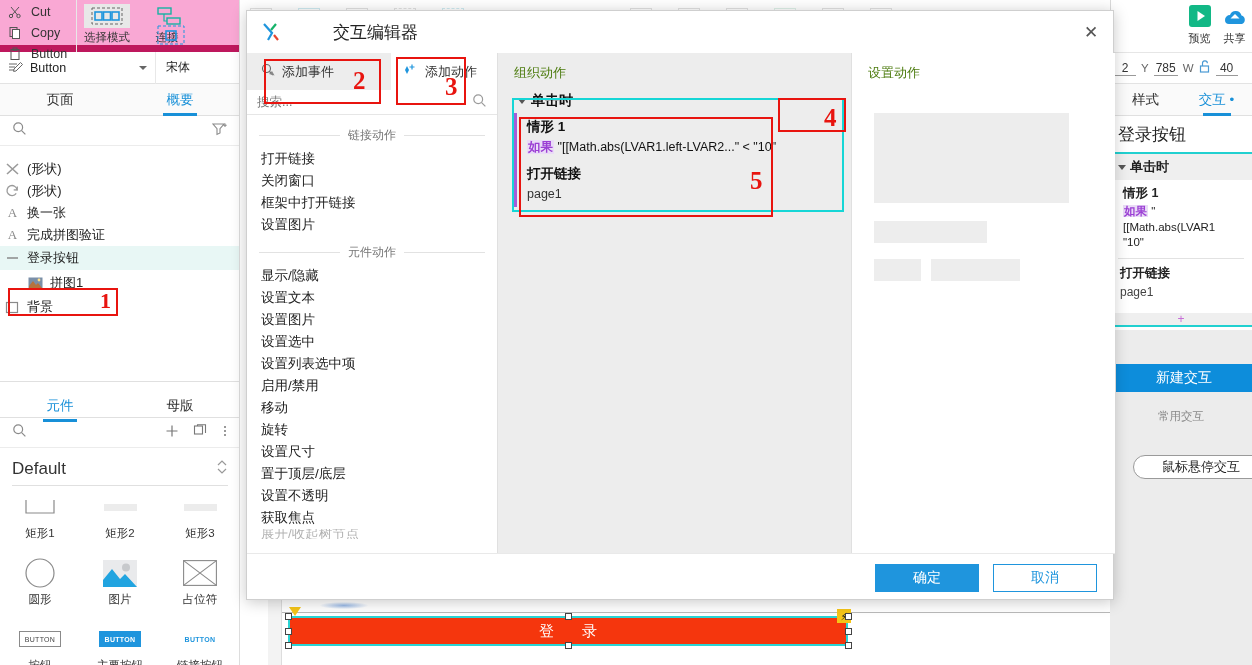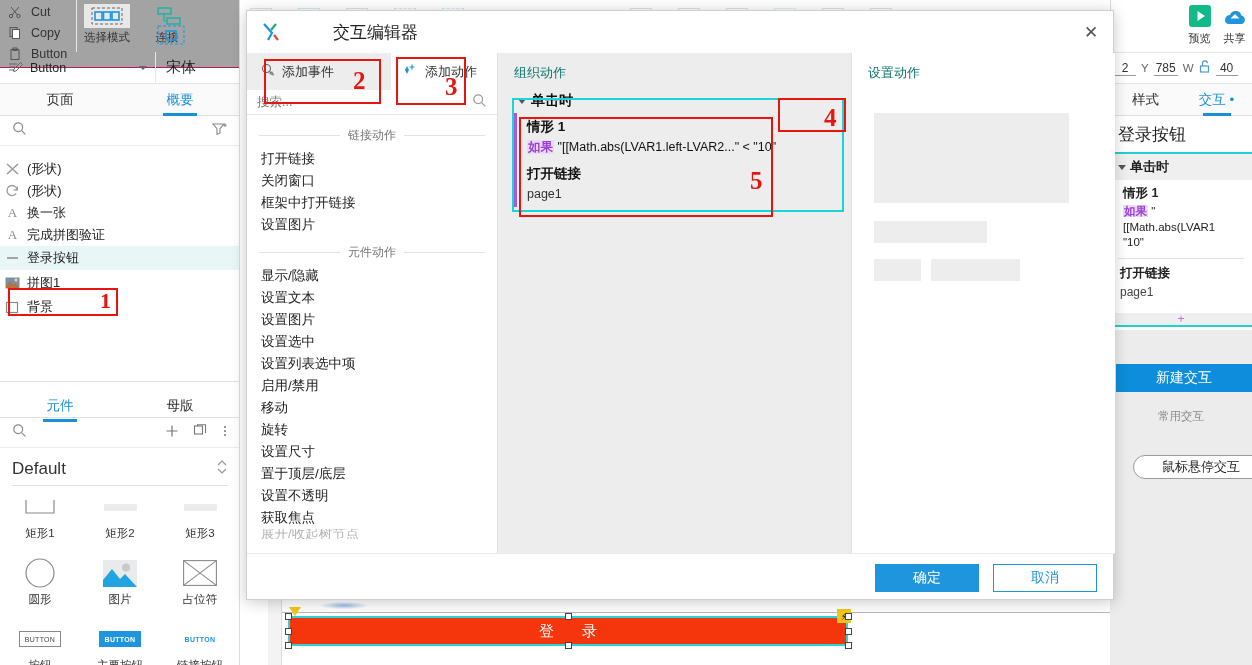--- a/index.html
+++ b/index.html
@@ -5,22 +5,22 @@
   * { box-sizing: border-box; margin:0; padding:0; }
   html,body {
     width:1252px; height:665px;
     font-family:"Liberation Sans","DejaVu Sans",sans-serif;
     background:#ffffff; overflow:hidden;
     -webkit-font-smoothing:antialiased;
   }
   #app { position:relative; width:1252px; height:665px; }
 
   
-  .tl-clip { position:absolute; left:0; top:0; width:240px; height:68px;
-             border-bottom:1px solid #be185d; background:#a3a3a3; }
+  .tl-clip { position:absolute; left:0; top:0; width:240px; height:52px;
+             border-bottom:7px solid #be185d; background:#f9a8d4; }
   .tl-item { display:flex; align-items:center; gap:9px; height:17px;
              font-size:12.5px; color:#333; padding-left:8px; }
   .tl-item + .tl-item { margin-top:0px; }
   .tl-ic { width:14px; height:14px; display:inline-block; position:relative; color:#555; }
   .tl-right { position:absolute; left:76px; top:0; width:164px; height:52px;
               border-left:1px solid #e8e8e8; display:flex; }
   .tbtn { width:60px; display:flex; flex-direction:column; align-items:center;
           justify-content:flex-start; padding-top:4px; font-size:11.5px; color:#333; }
   .tbtn .lb { margin-top:2px; font-size:11.5px;font-family:Liberation Serif, serif; }
   .tbtn.sel .gi { background:#e8e8e8; }
@@ -28,21 +28,21 @@
 
   
   .row2 { position:absolute; left:0; top:52px; width:240px; height:32px;
           border-bottom:1px solid #e3e3e3; display:flex; align-items:center; }
   .r2a { width:156px; height:32px; display:flex; align-items:center; gap:8px;
          padding:0 8px; border-right:1px solid #e8e8e8; position:relative; }
   .r2a .nm { font-size:12.5px; color:#222; }
   .caret { position:absolute; right:8px; width:0;height:0;
            border-left:4px solid transparent;border-right:4px solid transparent;
            border-top:4px solid #666; }
-  .r2b { flex:1; padding-left:10px; font-size:15px; color:#222; }
+  .r2b { flex:1; padding-left:10px; font-size:12px; color:#222; }
 
   
   .tabsbar { position:absolute; left:0; top:84px; width:240px; height:32px;
              background:#fafafa; border-bottom:1px solid #e0e0e0; display:flex; }
   .tb { flex:1; display:flex; align-items:center; justify-content:center;
         font-size:13.5px; color:#333; position:relative; height:32px; }
   .tb.active { color:#1890d8; font-weight:normal; }
   .tb.active:after { content:""; position:absolute; bottom:0; left:50%;
       transform:translateX(-50%); width:34px; height:3px; background:#1890d8; }
 
@@ -196,21 +196,21 @@
   .grp .ln { flex:1; height:1px; background:#e2e2e2; }
   .grp .tx { font-size:12px; color:#777; }
   .alist { position:absolute; left:0; top:66px; width:250px; height:434px;
            overflow:hidden; }
   .aitem { height:22px; display:flex; align-items:center; padding-left:14px;
            font-size:13.5px; color:#222; }
   .aitem.cut { height:10px; overflow:hidden; opacity:.35; }
 
   .col-mid { width:354px; border-right:1px solid #e0e0e0; background:#ededed;
              position:relative; }
-  .colhead { font-size:13px; color:#0f766e; padding:11px 0 0 16px; }
+  .colhead { font-size:13px; color:#4d7c0f; padding:11px 0 0 16px; }
   .evtbox { position:absolute; left:14px; top:36px; width:330px; }
   .evtrow { height:24px; display:flex; align-items:center; gap:5px;
             padding-left:6px; font-size:14px; font-weight:bold; color:#111; }
   .tri-d { width:0;height:0;border-left:4px solid transparent;
            border-right:4px solid transparent;border-top:5px solid #555; }
   .caserow { display:flex; }
   .casebar { width:5px; background:#a45cd8; }
   .casebody { flex:1; padding:5px 8px 6px 10px; }
   .casename { font-size:13.5px; font-weight:bold; color:#111; }
   .casecond { font-size:12.5px; color:#111; margin-top:3px; }
@@ -392,21 +392,21 @@
 
     <div class="tnode sel" style="height:24px;">
       <span class="ticon">
         <svg width="15" height="14" viewBox="0 0 15 14">
             <path d="M2 7 H13" stroke="#8a8a8a" stroke-width="1.5"></path>
           </svg>
       </span>
       <span class="tlabel">登录按钮</span>
     </div>
 
-    <div class="tnode" style="margin-top:2px;">
+    <div class="tnode" style="margin-top:2px;margin-left:23px;">
       <span class="ticon">
         <svg width="15" height="12" viewBox="0 0 15 12">
             <rect x="0.5" y="0.5" width="14" height="11" fill="#7a8fa8"></rect>
             <path d="M1 9 L5 4 L8 8 L10 6 L14 11 L1 11 Z" fill="#b5733f"></path>
             <circle cx="11" cy="3" r="1.4" fill="#ffe08a"></circle>
           </svg>
       </span>
       <span class="tlabel">拼图1</span>
     </div>
 

